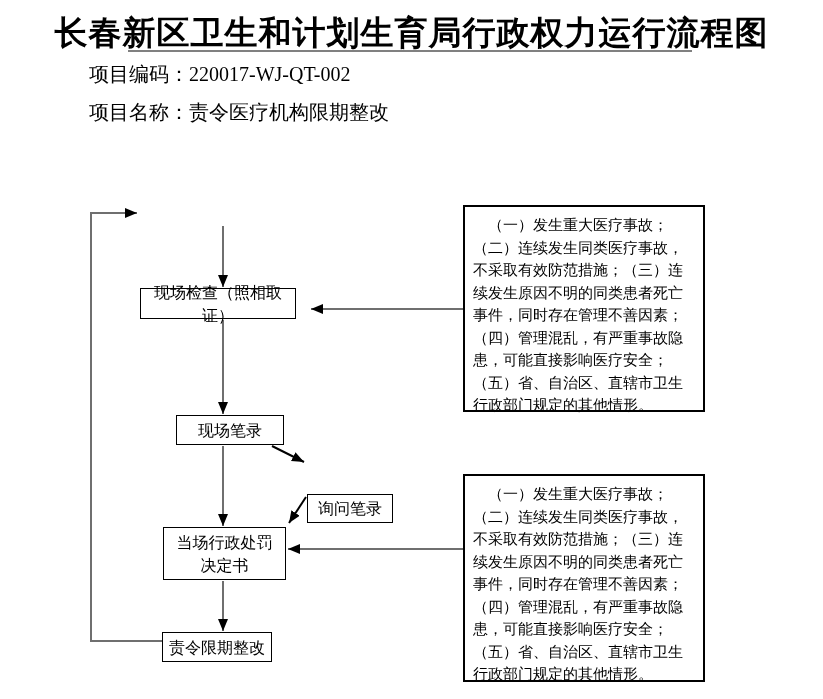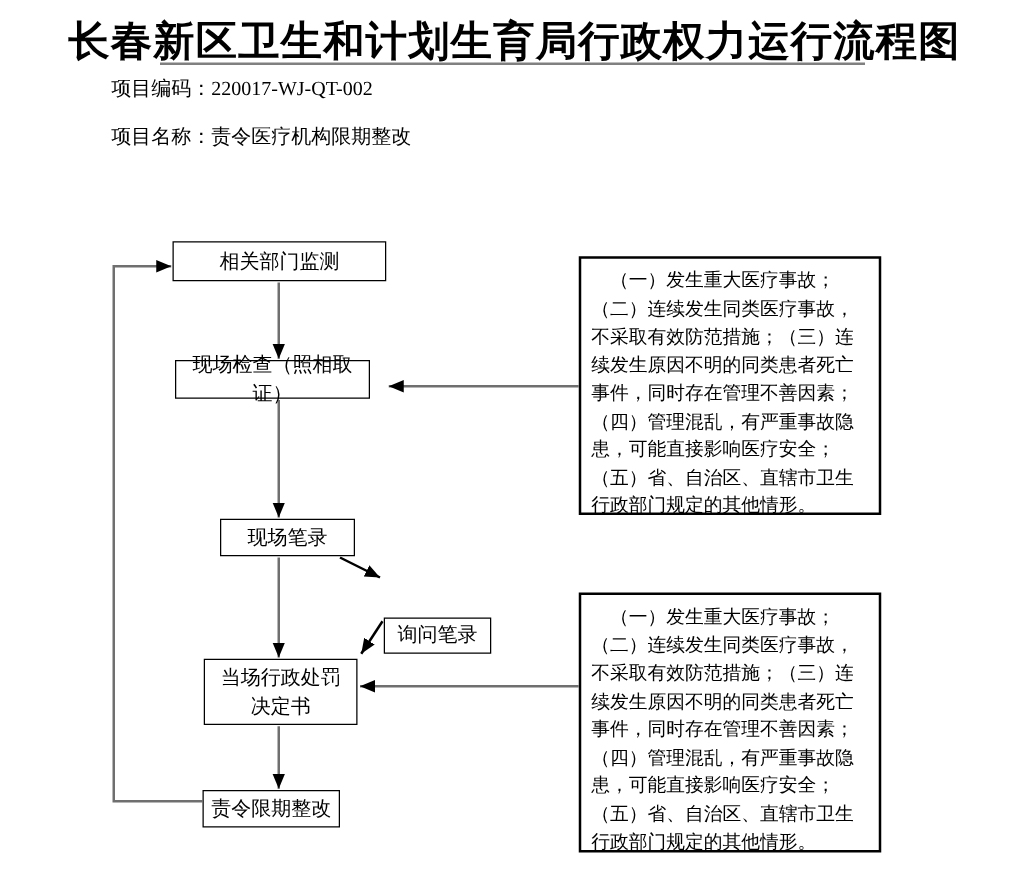--- a/index.html
+++ b/index.html
@@ -29,21 +29,21 @@
     position: absolute;
     left: 128px; top: 50px;
     width: 564px; height: 2px;
     background: #808080;
   }
 
   
   .meta {
     position: absolute;
     left: 89px;
-    font-size: 16px;
+    font-size: 20px;
     white-space: nowrap;
   }
   #meta-code { top: 61px; }
   #meta-name { top: 99px; }
 
   
   .node {
     position: absolute;
     box-sizing: border-box;
     border: 1px solid #000000;
@@ -110,21 +110,20 @@
     <line class="conn" x1="223" y1="320" x2="223" y2="414" marker-end="url(#ah)"></line>
     <line class="conn" x1="223" y1="446" x2="223" y2="526" marker-end="url(#ah)"></line>
     <line class="conn" x1="223" y1="581" x2="223" y2="631" marker-end="url(#ah)"></line>
     <polyline class="conn" points="162,641 91,641 91,213 137,213" marker-end="url(#ah)"></polyline>
     <line class="conn" x1="463" y1="309" x2="311" y2="309" marker-end="url(#ah)"></line>
     <line class="conn" x1="463" y1="549" x2="288" y2="549" marker-end="url(#ah)"></line>
     <line class="conn-black" x1="272" y1="446" x2="304" y2="462" marker-end="url(#ah)"></line>
     <line class="conn-black" x1="306" y1="497" x2="289" y2="523" marker-end="url(#ah)"></line>
   </svg>
 
-  <div class="node" id="node-monitoring">相关部门监测</div>
   <div class="node" id="node-inspection">现场检查（照相取证）</div>
   <div class="node" id="node-site-record">现场笔录</div>
   <div class="node" id="node-inquiry-record">询问笔录</div>
   <div class="node" id="node-penalty">当场行政处罚
 决定书</div>
   <div class="node" id="node-rectify">责令限期整改</div>
 
   <div class="note" id="note-1">（一）发生重大医疗事故；（二）连续发生同类医疗事故，不采取有效防范措施；（三）连续发生原因不明的同类患者死亡事件，同时存在管理不善因素；（四）管理混乱，有严重事故隐患，可能直接影响医疗安全；（五）省、自治区、直辖市卫生行政部门规定的其他情形。</div>
   <div class="note" id="note-2">（一）发生重大医疗事故；（二）连续发生同类医疗事故，不采取有效防范措施；（三）连续发生原因不明的同类患者死亡事件，同时存在管理不善因素；（四）管理混乱，有严重事故隐患，可能直接影响医疗安全；（五）省、自治区、直辖市卫生行政部门规定的其他情形。</div>
 

